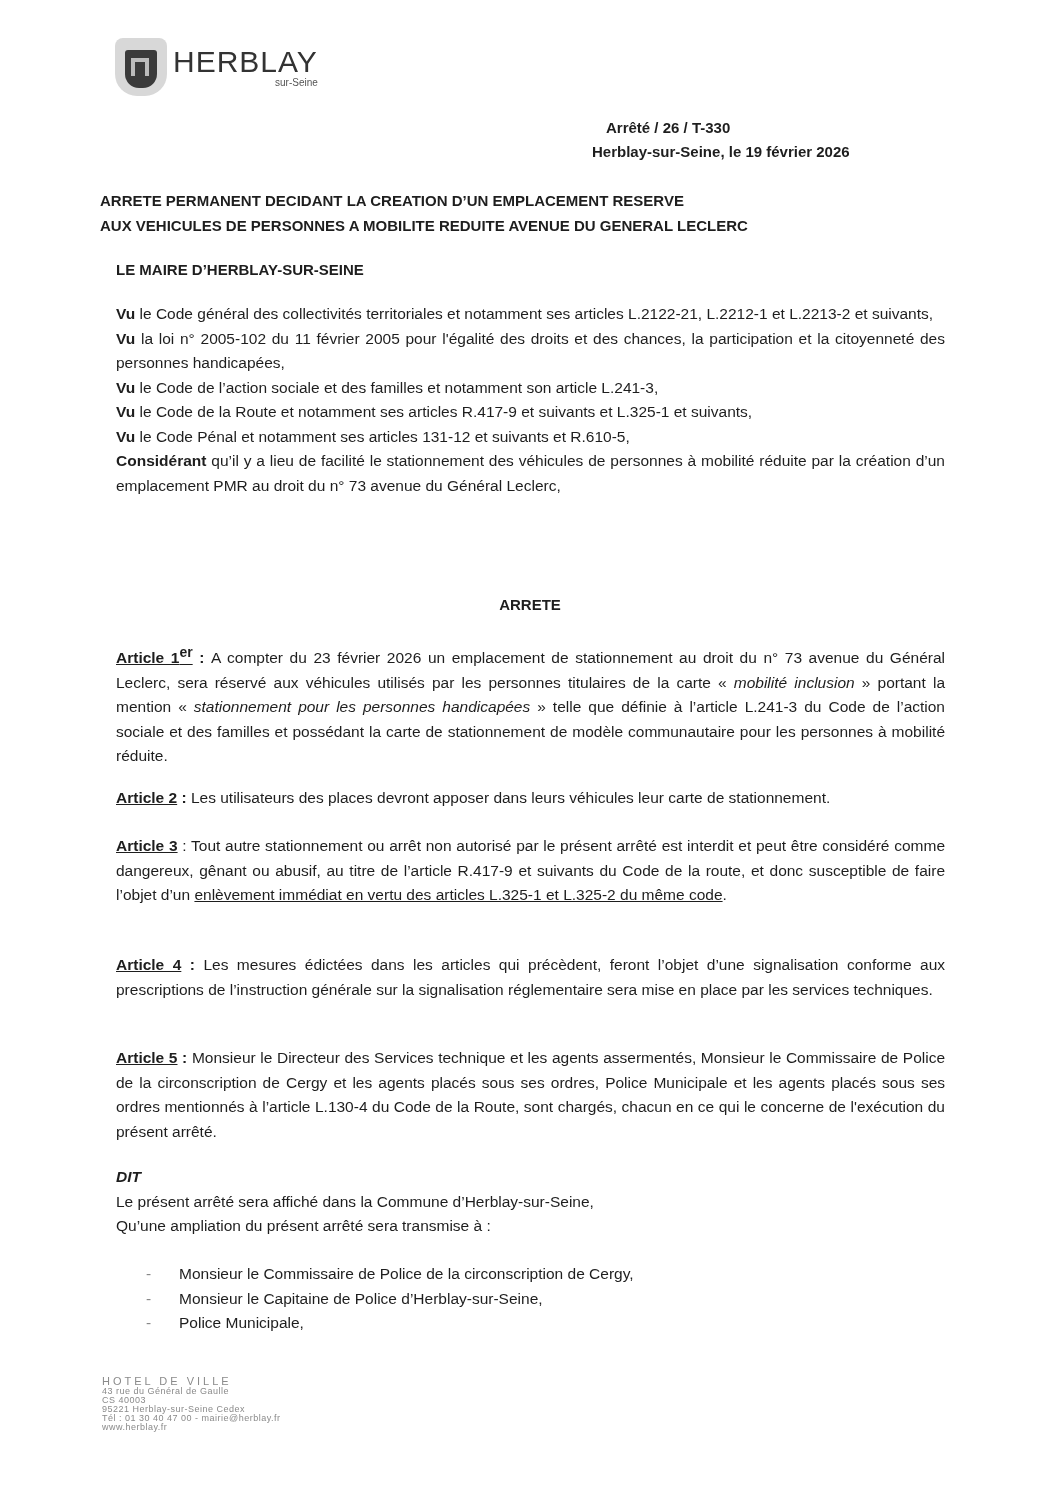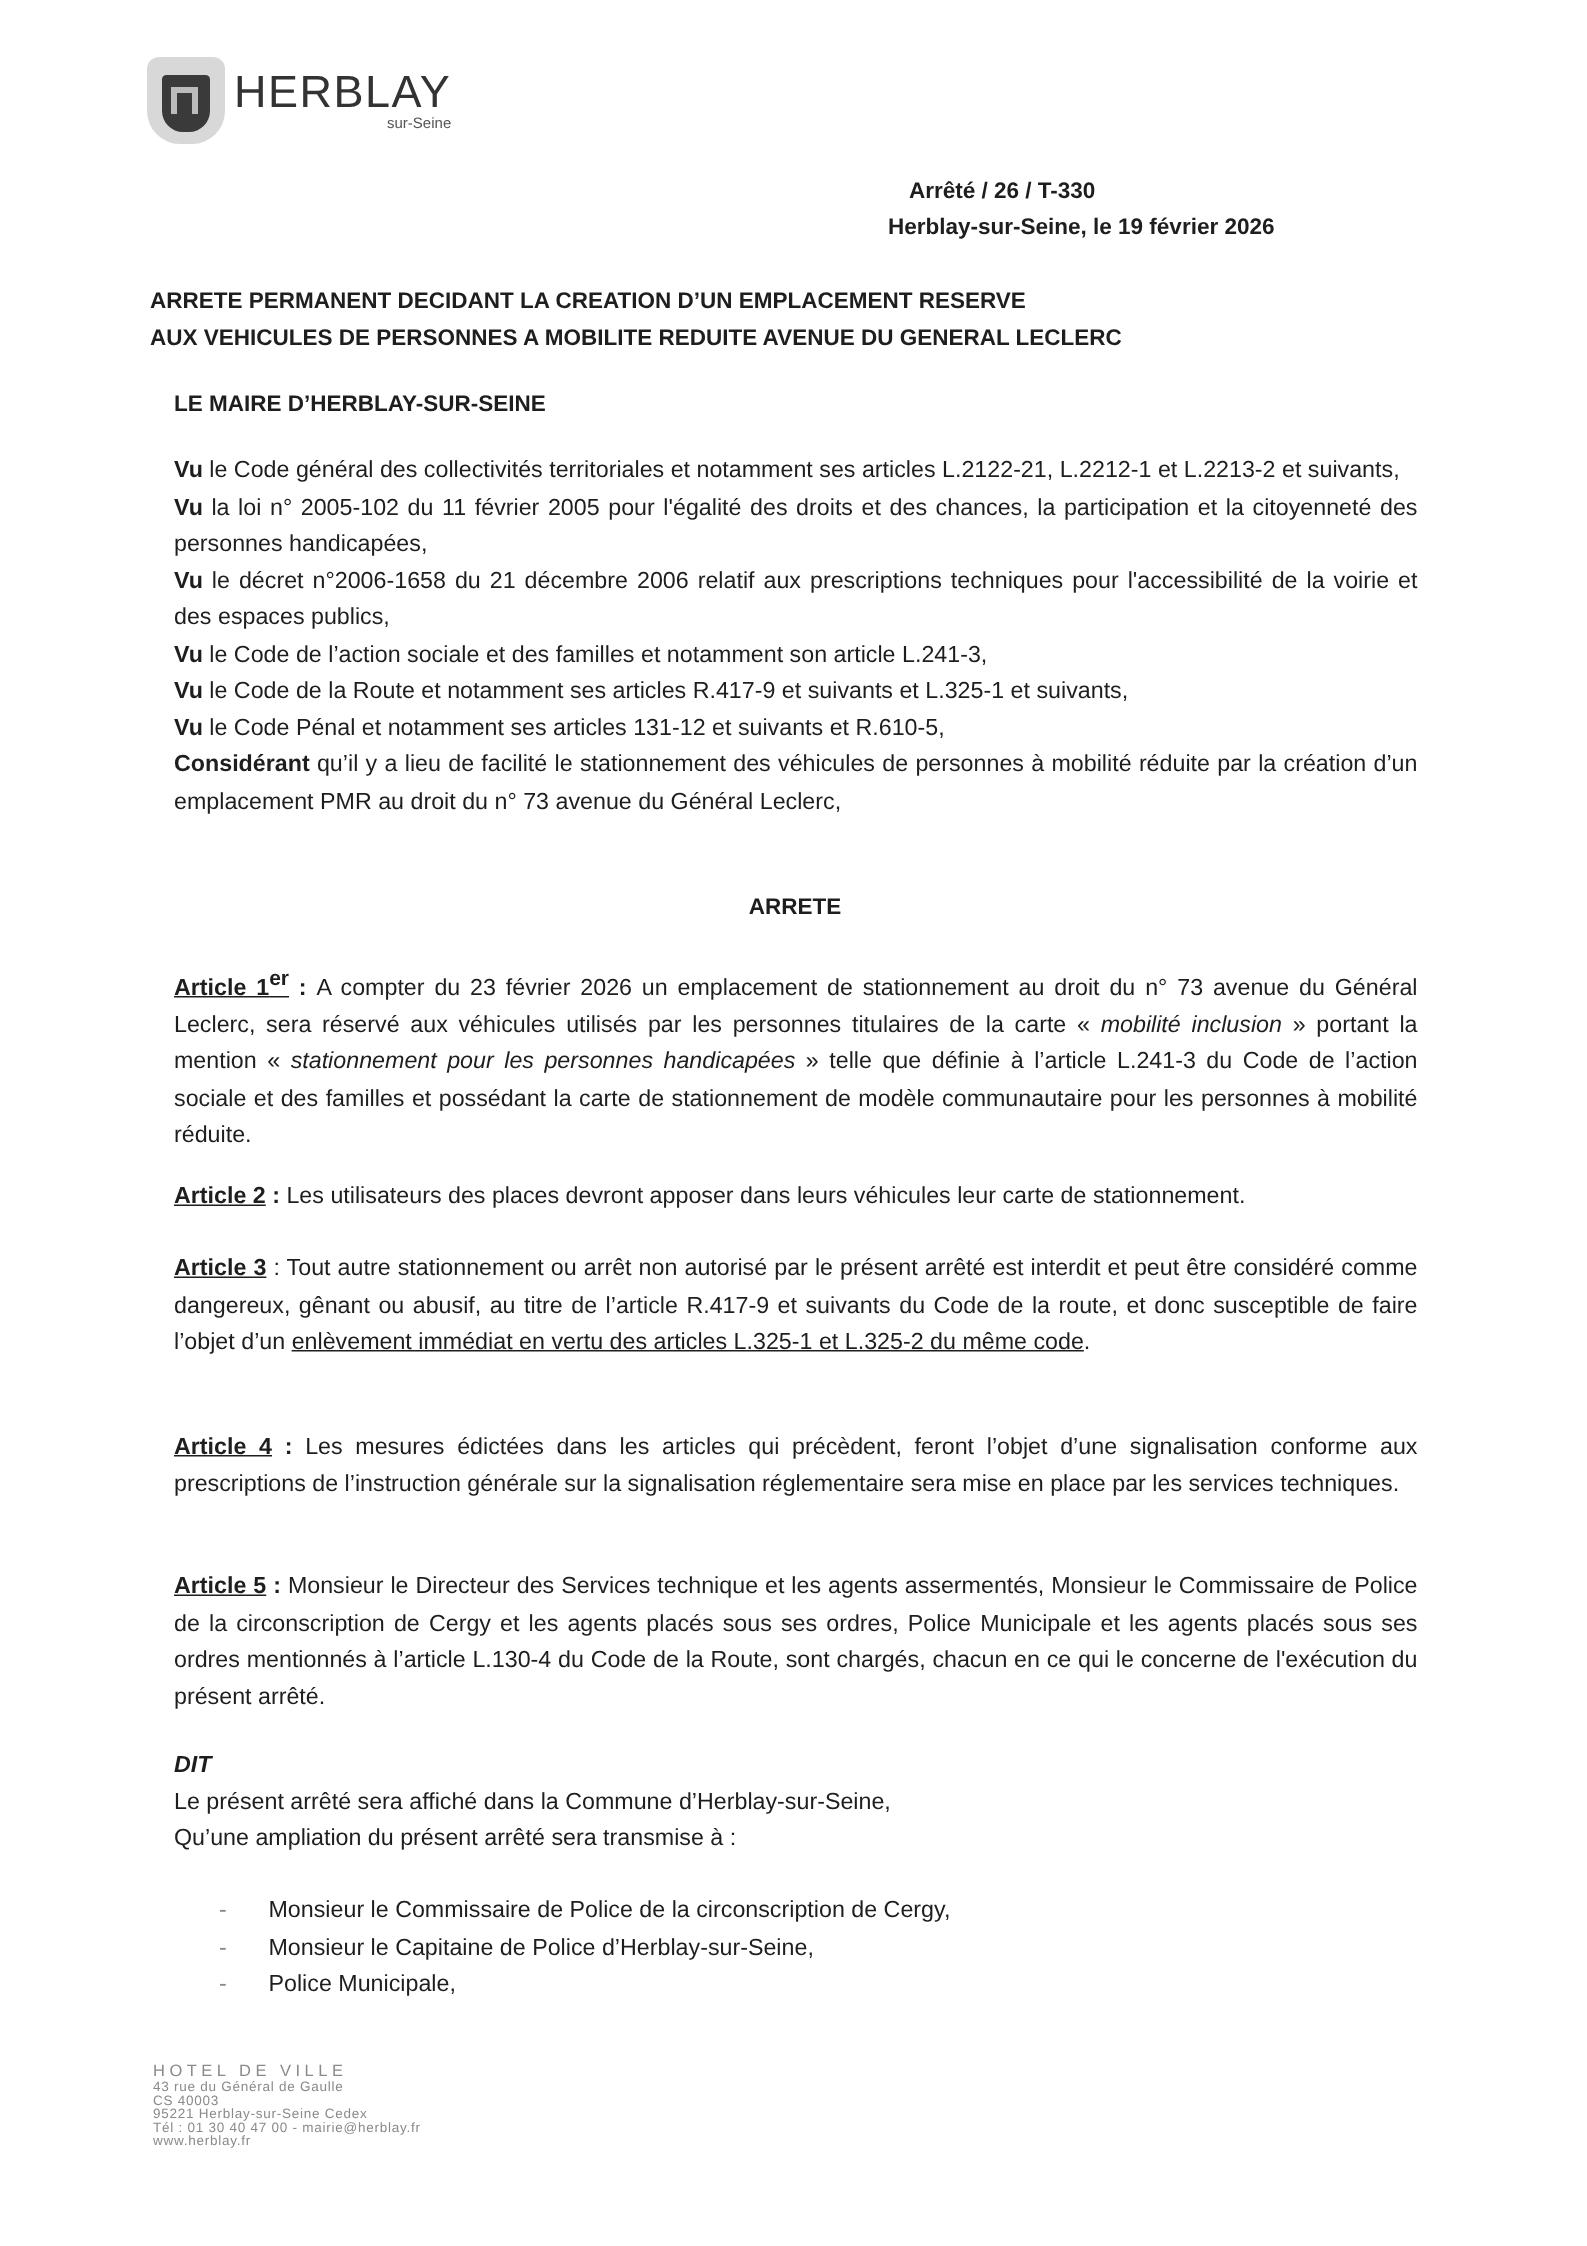--- a/index.html
+++ b/index.html
@@ -1,20 +1,20 @@
 <!DOCTYPE html>
 <html><head>
 <meta charset="utf-8">
 <style>
   html, body { margin: 0; padding: 0; background: #ffffff; }
   body {
     width: 1058px; height: 1497px; position: relative; overflow: hidden;
     font-family: "Liberation Sans", sans-serif; color: #1e1e1e;
   }
-  .logo { position: absolute; left: 98px; top: 38px; display: flex; align-items: center; }
+  .logo { position: absolute; left: 115px; top: 38px; display: flex; align-items: center; }
   .crest {
     width: 52px; height: 58px; position: relative;
     background: #d8d8d8; border-radius: 8px 8px 22px 22px;
   }
   .crest-inner {
     position: absolute; left: 10px; top: 12px; width: 32px; height: 38px;
     background: #3a3a3a; border-radius: 3px 3px 14px 14px;
   }
   .crest-bar { position: absolute; background: #bbb; }
   .logo-text { margin-left: 6px; }
@@ -73,21 +73,20 @@
 <div class="title">
   <div>ARRETE PERMANENT DECIDANT LA CREATION D’UN EMPLACEMENT RESERVE</div>
   <div>AUX VEHICULES DE PERSONNES A MOBILITE REDUITE AVENUE DU GENERAL LECLERC</div>
 </div>
 
 <div class="maire">LE MAIRE D’HERBLAY-SUR-SEINE</div>
 
 <div class="body-text" style="top:302px;">
   <p><span class="b">Vu</span><span> le Code général des collectivités territoriales et notamment ses articles L.2122-21, L.2212-1 et L.2213-2 et suivants,</span></p>
   <p><span class="b">Vu</span><span> la loi n° 2005-102 du 11 février 2005 pour l'égalité des droits et des chances, la participation et la citoyenneté des personnes handicapées,</span></p>
-  <p><span class="b">Vu</span><span> le décret n°2006-1658 du 21 décembre 2006 relatif aux prescriptions techniques pour l'accessibilité de la voirie et des espaces publics,</span></p>
   <p><span class="b">Vu</span><span> le Code de l’action sociale et des familles et notamment son article L.241-3,</span></p>
   <p><span class="b">Vu</span><span> le Code de la Route et notamment ses articles R.417-9 et suivants et L.325-1 et suivants,</span></p>
   <p><span class="b">Vu</span><span> le Code Pénal et notamment ses articles 131-12 et suivants et R.610-5,</span></p>
   <p><span class="b">Considérant</span><span> qu’il y a lieu de facilité le stationnement des véhicules de personnes à mobilité réduite par la création d’un emplacement PMR au droit du n° 73 avenue du Général Leclerc,</span></p>
 </div>
 
 <div class="arrete-head">ARRETE</div>
 
 <div class="body-text" style="top:640px;">
   <p><span class="b u"><span>Article 1</span><sup>er</sup></span><span class="b"> : </span><span>A compter du 23 février 2026 un emplacement de stationnement au droit du n° 73 avenue du Général Leclerc, sera réservé aux véhicules utilisés par les personnes titulaires de la carte « </span><span class="i">mobilité inclusion</span><span> » portant la mention « </span><span class="i">stationnement pour les personnes handicapées</span><span> » telle que définie à l’article L.241-3 du Code de l’action sociale et des familles et possédant la carte de stationnement de modèle communautaire pour les personnes à mobilité réduite.</span></p>

